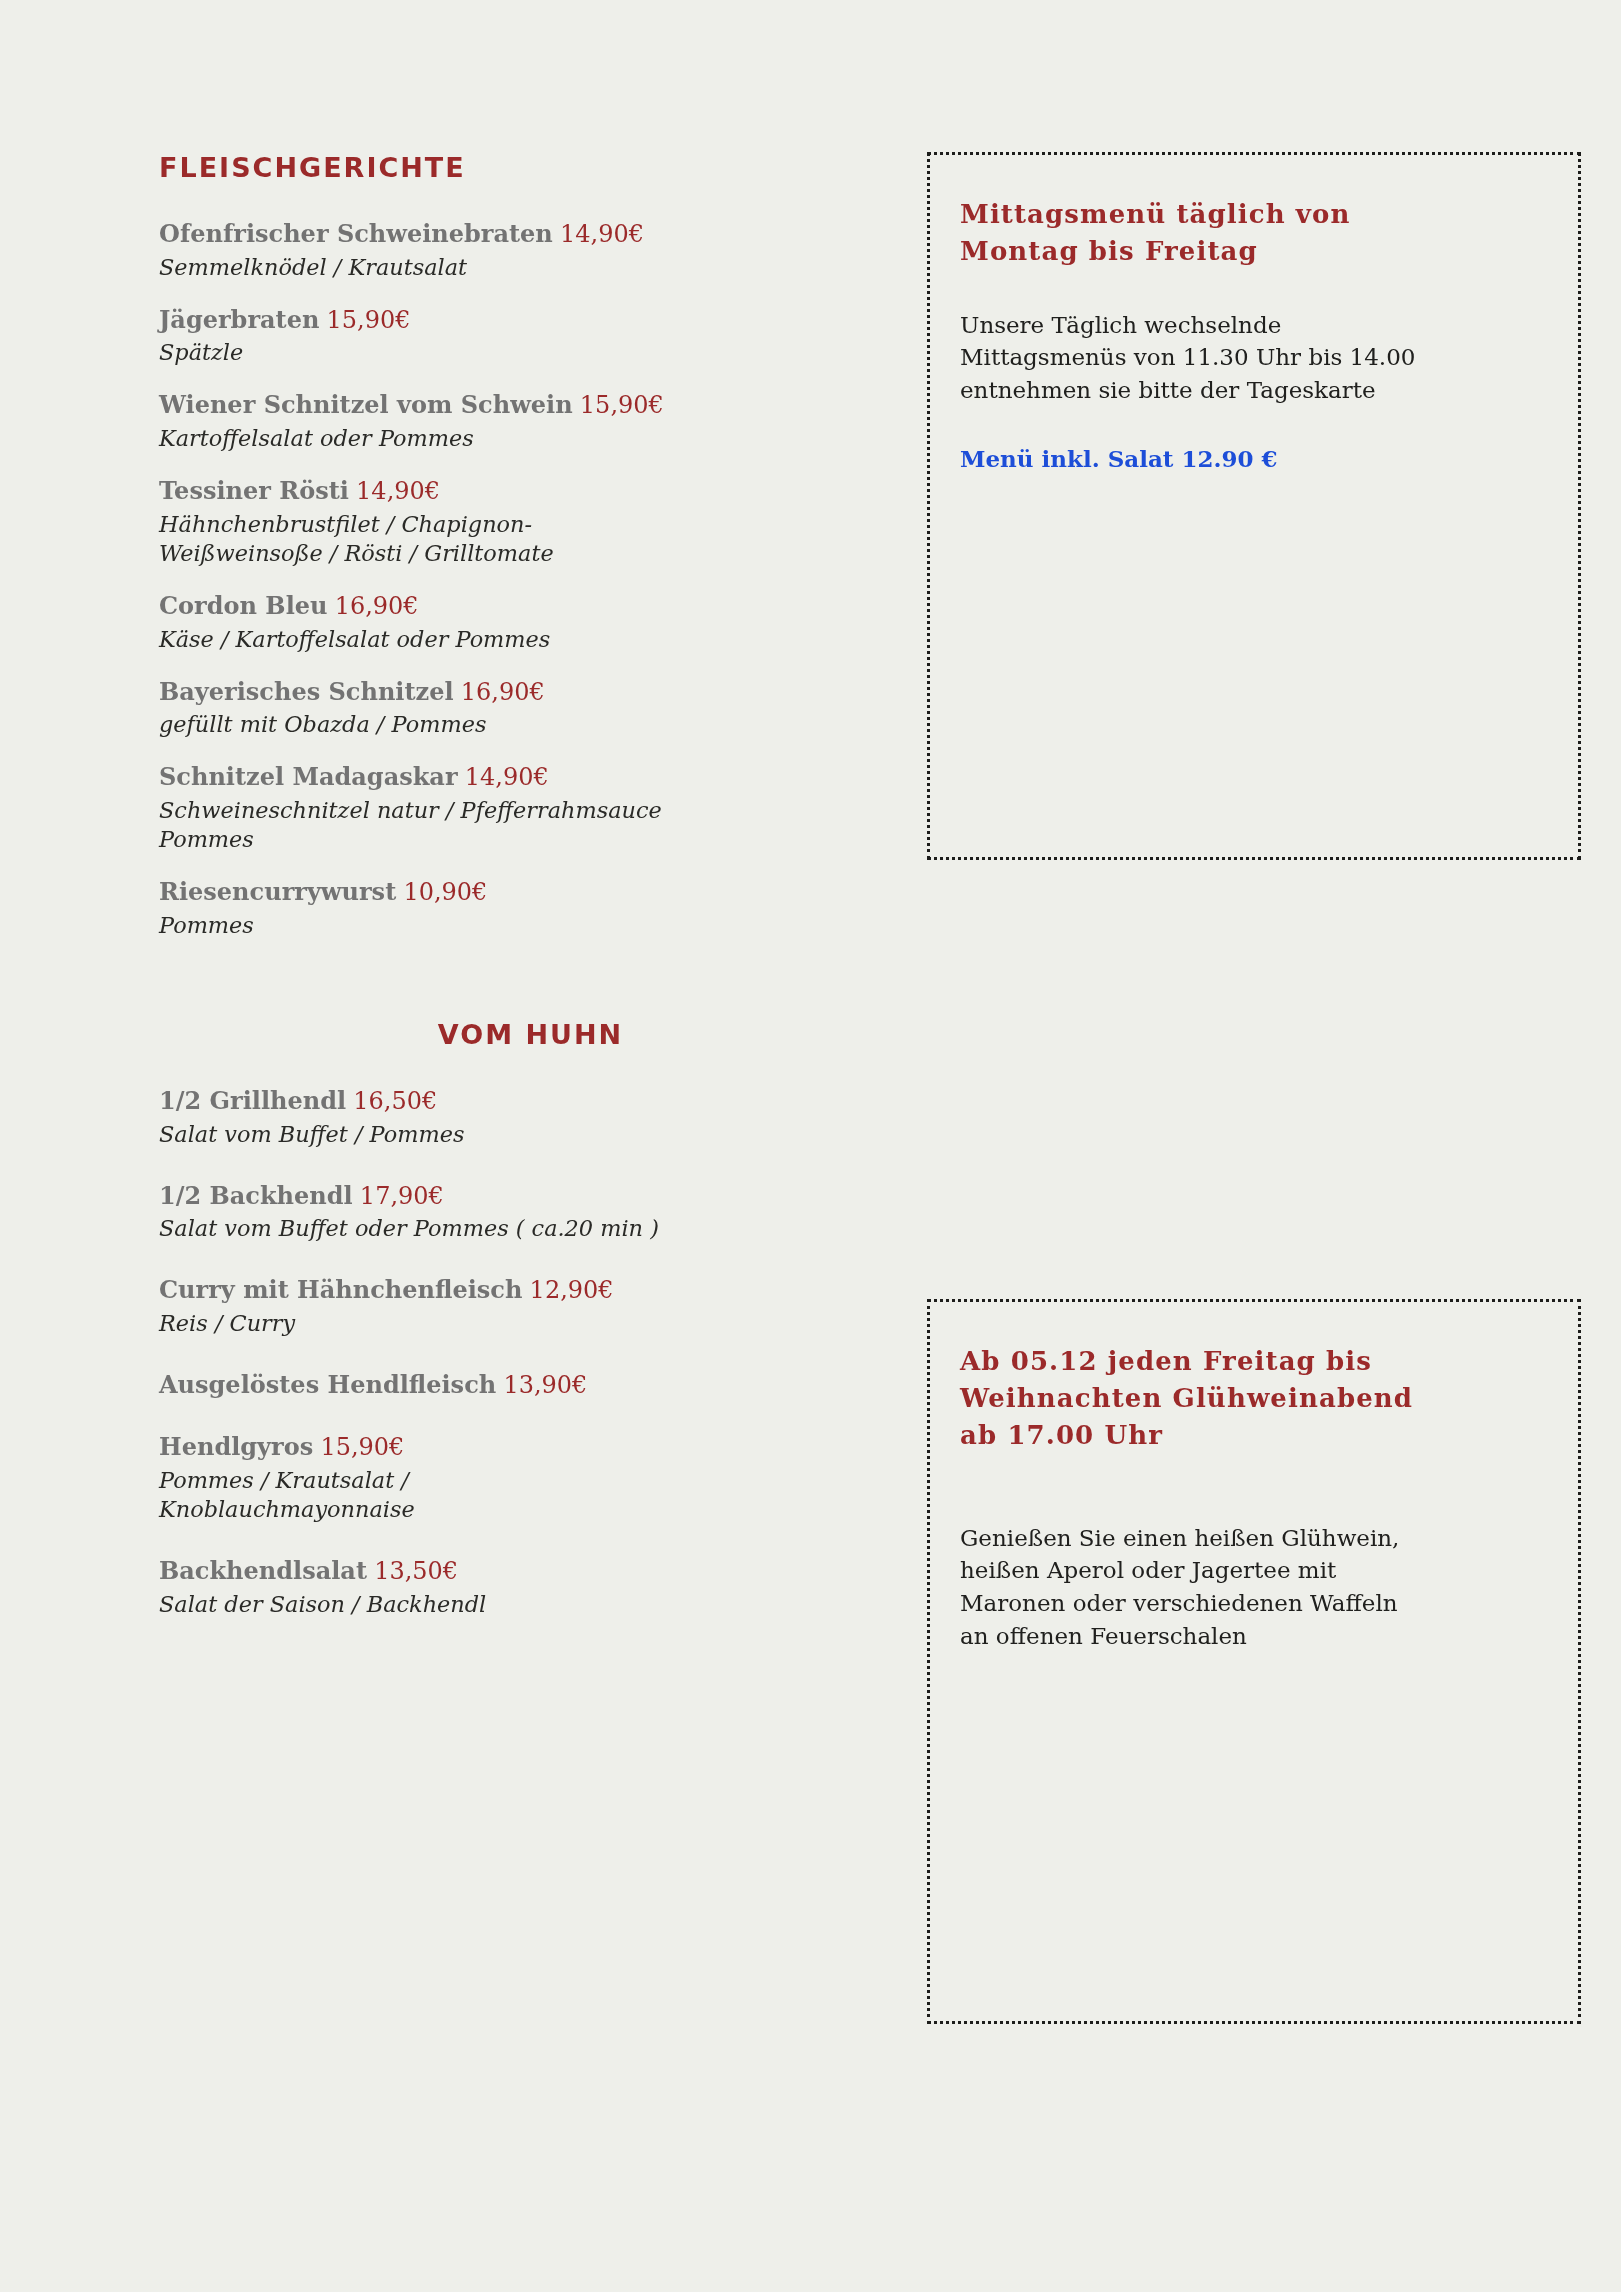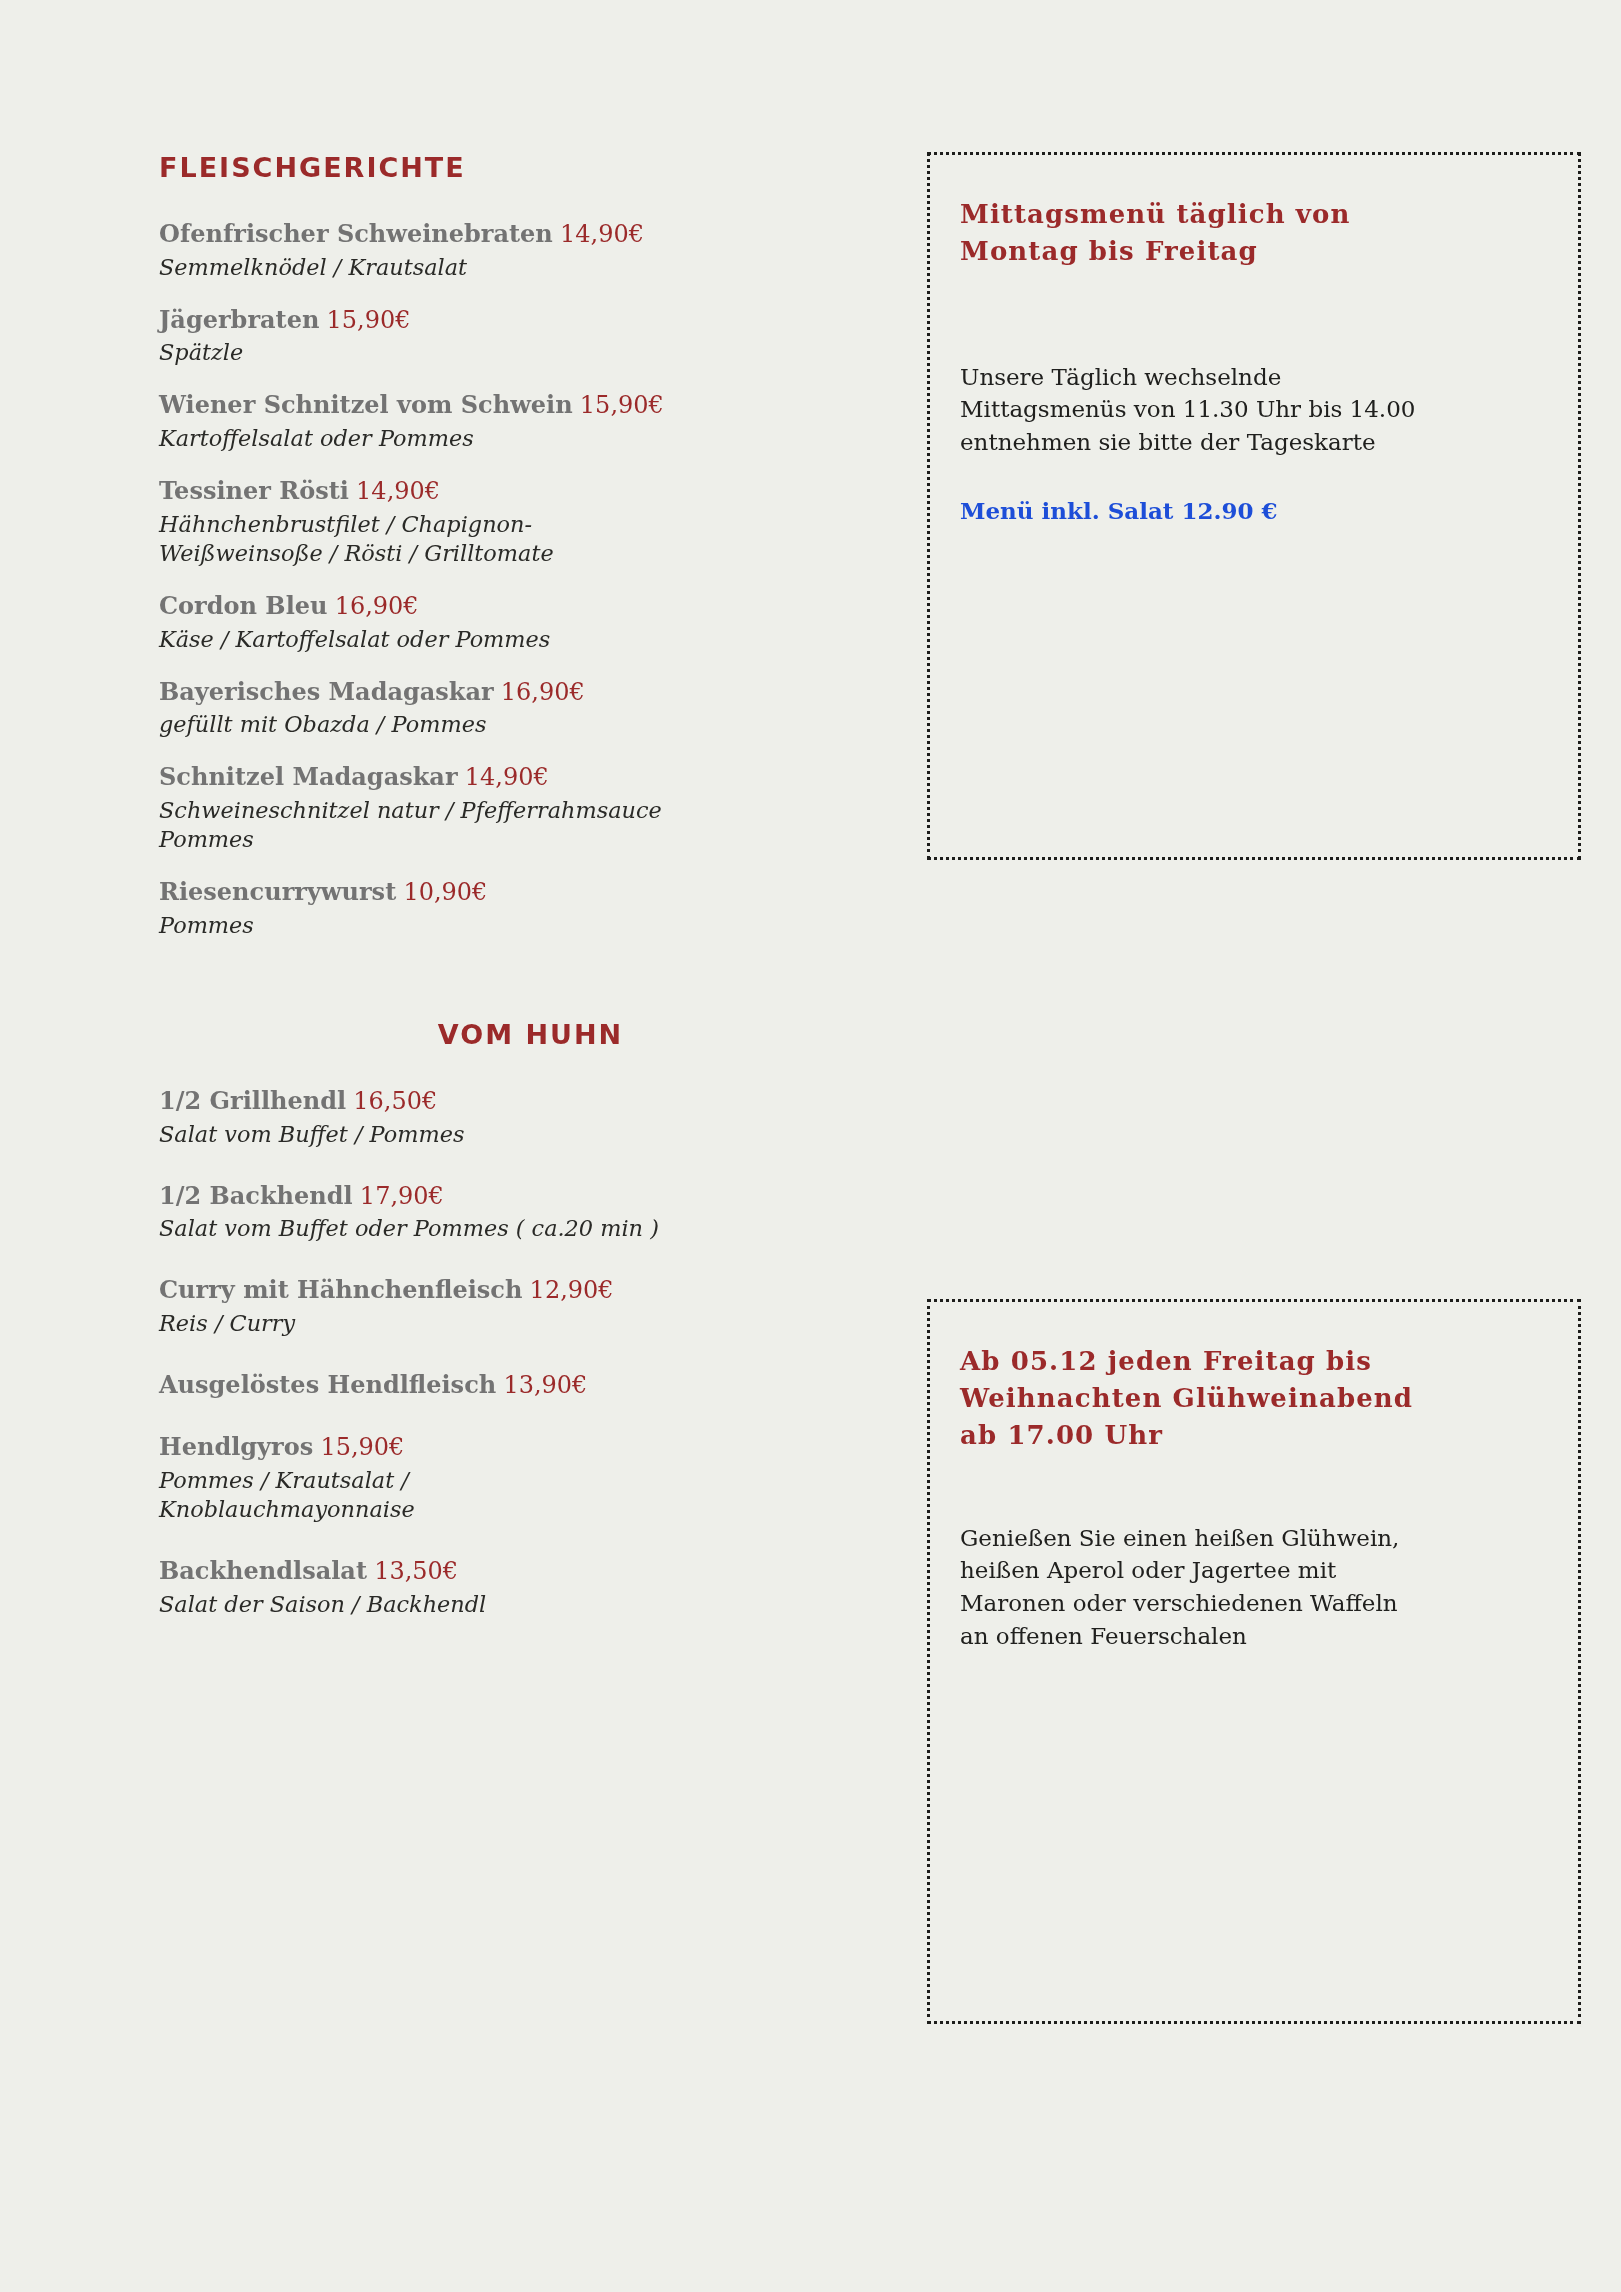--- a/index.html
+++ b/index.html
@@ -96,21 +96,21 @@
     font-size: 26px;
     line-height: 1.42;
     letter-spacing: 1.1px;
     color: #9b2a2a;
     margin: 0;
   }
   .info-body {
     font-size: 23px;
     line-height: 1.42;
     color: #20201e;
-    margin-top: 91px;
+    margin-top: 39px;
   }
   .info-body.tight {
     margin-top: 68px;
   }
   .info-note {
     font-size: 23px;
     font-weight: bold;
     color: #1d4ed8;
     margin-top: 38px;
   }
@@ -159,21 +159,21 @@
 
       <div class="dish">
         <div class="dish-line">
           <span class="dish-name">Cordon Bleu</span><span class="dish-price">16,90€</span>
         </div>
         <div class="dish-desc italic">Käse / Kartoffelsalat oder Pommes</div>
       </div>
 
       <div class="dish">
         <div class="dish-line">
-          <span class="dish-name">Bayerisches Madagaskar</span><span class="dish-price">16,90€</span>
+          <span class="dish-name">Bayerisches Schnitzel</span><span class="dish-price">16,90€</span>
         </div>
         <div class="dish-desc italic">gefüllt mit Obazda / Pommes</div>
       </div>
 
       <div class="dish">
         <div class="dish-line">
           <span class="dish-name">Schnitzel Madagaskar</span><span class="dish-price">14,90€</span>
         </div>
         <div class="dish-desc italic" style="white-space: pre-line;">Schweineschnitzel natur / Pfefferrahmsauce
 Pommes</div>

